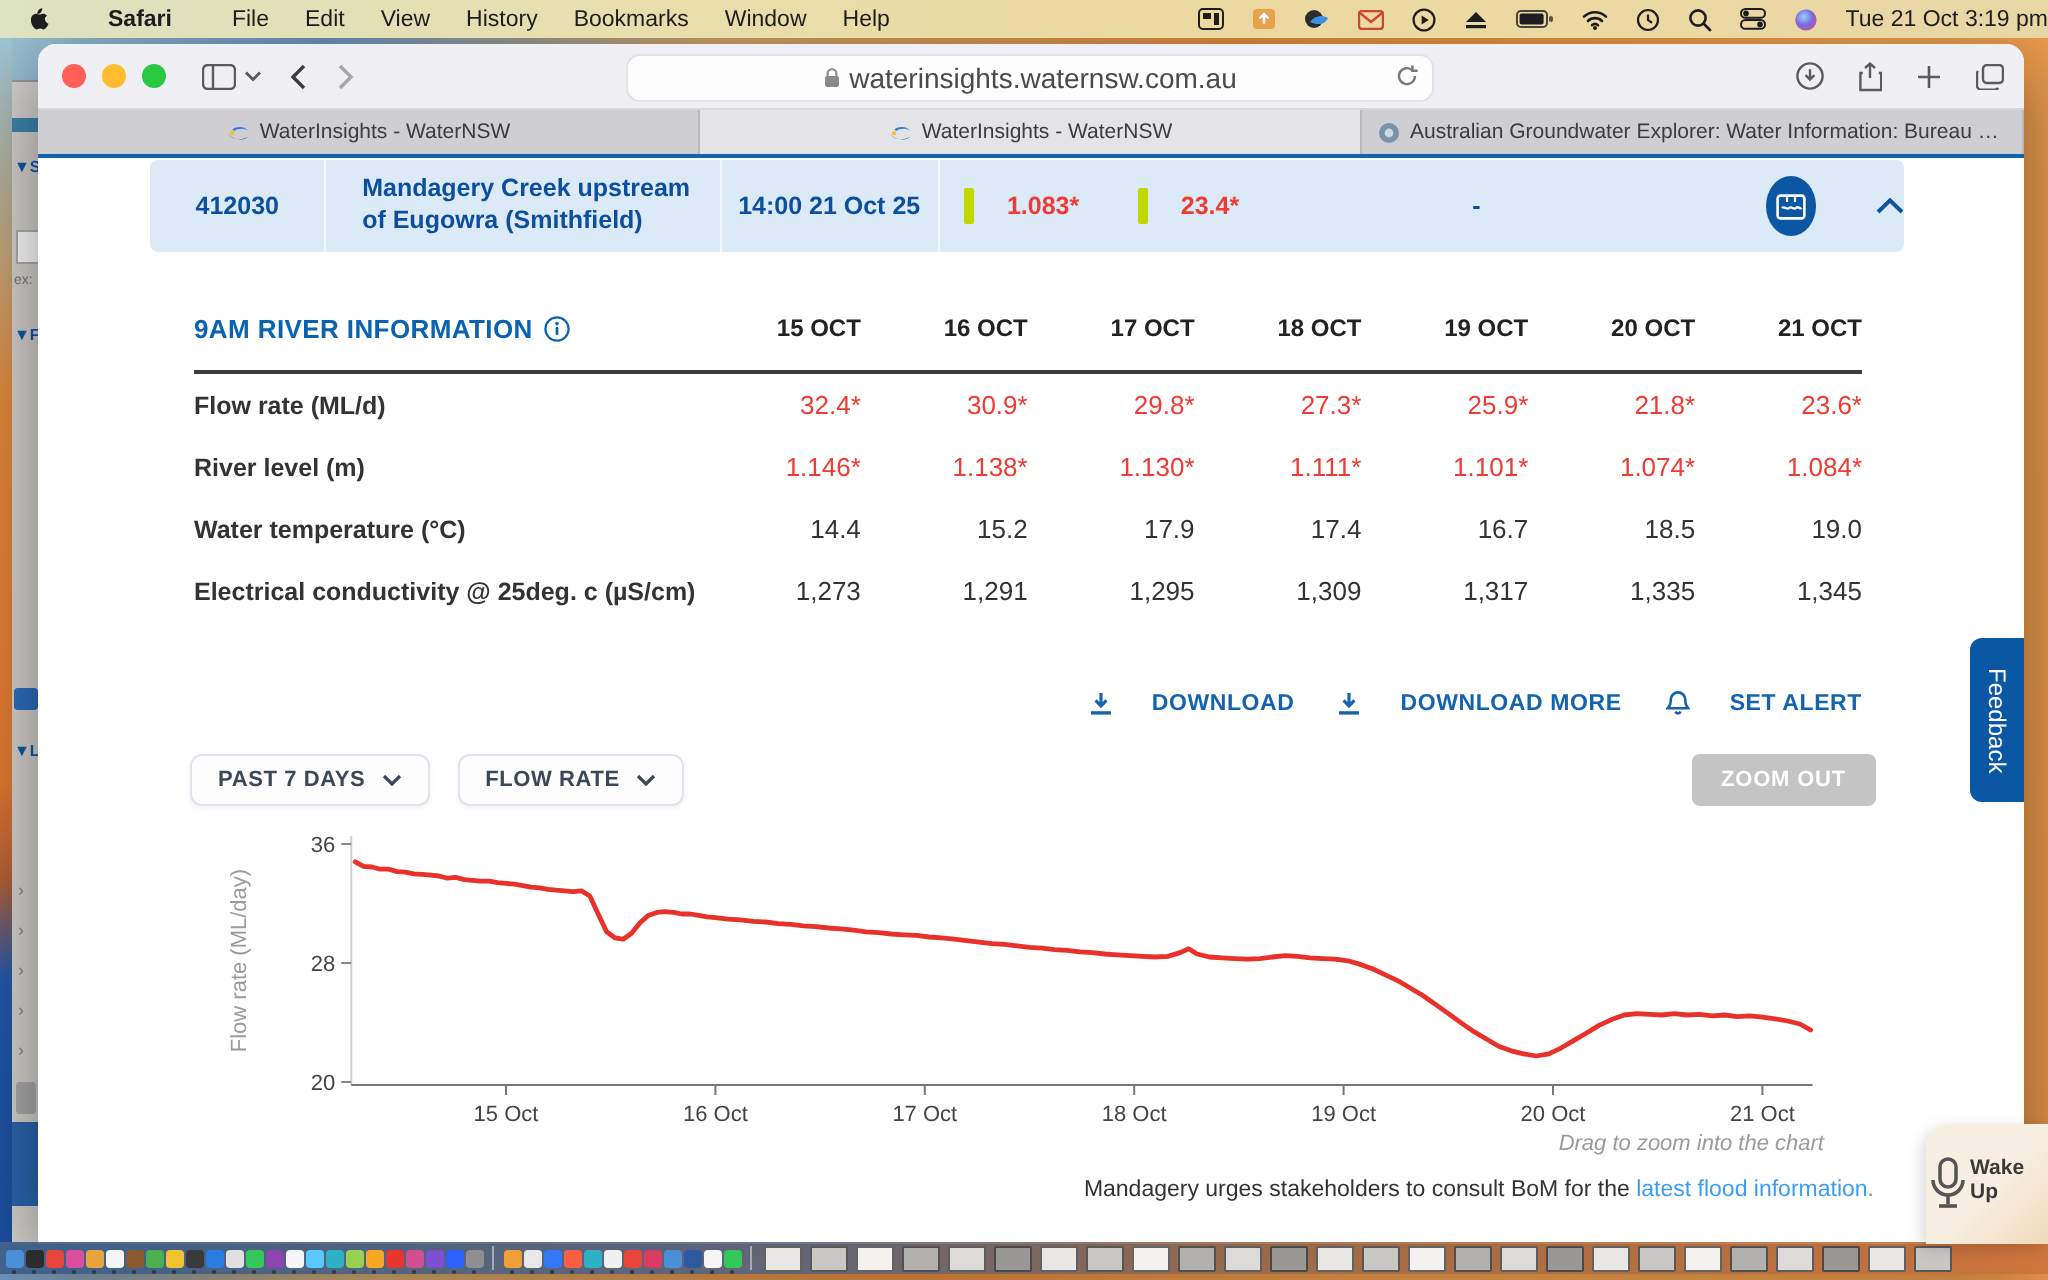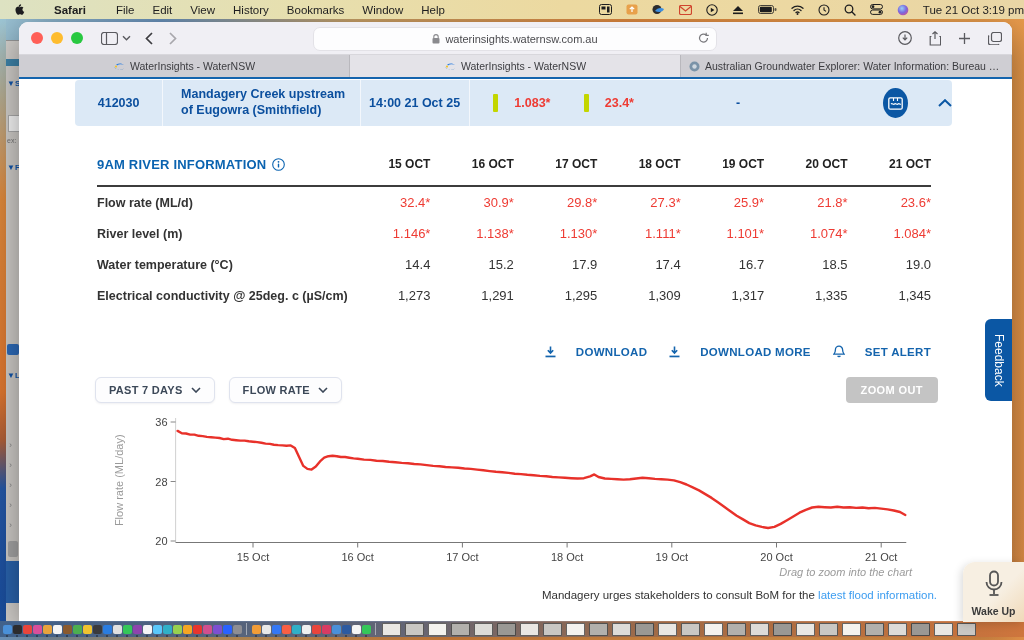--- a/index.html
+++ b/index.html
@@ -38,39 +38,39 @@
   .toolbar{height:32px;background:#f0eff4;display:flex;align-items:center;position:relative;border-bottom:1px solid #d8d7dc;}
   .tl{display:flex;gap:8px;margin-left:12px;}
   .tl span{width:12px;height:12px;border-radius:50%;display:block;}
   .tl-close{background:#ff5f57;}.tl-min{background:#febc2e;}.tl-zoom{background:#28c840;}
   .tb-icon{color:#5a5a5f;display:flex;align-items:center;justify-content:center;}
   .sidebar-btn{margin-left:18px;}
   .chev-sm{margin-left:4px;}
   .nav-back{margin-left:14px;}
   .nav-fwd{margin-left:16px;opacity:.4;}
   .urlbar{position:absolute;left:294px;top:5px;width:402px;height:22px;background:#fdfdfe;border:1px solid #e3e2e7;
-    border-radius:7px;display:flex;align-items:center;justify-content:center;gap:5px;font-size:11px;color:#4a4a4e;}
+    border-radius:7px;display:flex;align-items:center;justify-content:center;gap:5px;font-size:14px;color:#4a4a4e;}
   .urlbar .reload{position:absolute;right:7px;top:4px;}
   .tb-right{position:absolute;right:10px;top:0;height:32px;display:flex;align-items:center;gap:17px;}
   
   .tabstrip{height:22px;background:#cfced3;display:flex;border-bottom:1px solid #bcbbc0;}
   .tab{display:flex;align-items:center;justify-content:center;gap:5px;font-size:10.5px;color:#3c3c40;
     border-right:1px solid #b9b8bd;flex:1;min-width:0;padding:0 8px;white-space:nowrap;overflow:hidden;}
   .tab.active{background:#e4e3e8;}
   .tab .favicon{flex:0 0 auto;display:flex;}
   
   .page{position:absolute;left:0;top:55px;width:993px;height:545px;background:#fff;overflow:hidden;}
   .page-topline{position:absolute;left:0;top:0;width:100%;height:2px;background:#1464ad;}
   
   .station{position:absolute;left:56px;top:3px;width:877px;height:46px;background:#dce9f6;border-radius:4px;
     display:flex;align-items:center;color:#0b4f9e;font-size:12.5px;font-weight:bold;}
   .st-id{width:105px;text-align:center;}
   .st-name{width:215px;line-height:1.25;}
   .st-dt{width:130px;text-align:center;}
-  .st-badge{display:flex;align-items:center;gap:16px;width:95px;justify-content:center;}
+  .st-badge{display:flex;align-items:center;gap:16px;width:95px;}
   .st-bar{width:5px;height:18px;background:#c3d600;border-radius:1px;}
   .st-val{color:#ee3b33;}
   .st-dash{width:120px;text-align:center;margin-left:40px;}
   .st-gauge{margin-left:95px;width:30px;height:30px;border-radius:50%;background:#0b57a4;display:flex;align-items:center;justify-content:center;}
   .st-chevron{margin-left:30px;display:flex;}
   .st-div{width:1px;height:46px;background:rgba(255,255,255,.65);}
   
   .rtable{position:absolute;left:78px;top:66px;width:834px;}
   .rt-header{display:grid;grid-template-columns:250px repeat(7,1fr);align-items:center;height:42px;border-bottom:2px solid #3c3c3c;}
   .rt-title-cell{display:flex;align-items:center;gap:6px;color:#0a63b0;font-weight:bold;font-size:13px;letter-spacing:.2px;}
@@ -92,21 +92,21 @@
   .chart-wrap{position:absolute;left:0px;top:330px;width:960px;height:175px;}
   .chart-hint{position:absolute;right:100px;top:489px;font-size:11px;font-style:italic;color:#9a9a9a;}
   .page-footer{position:absolute;right:75px;top:512px;font-size:11.5px;color:#333;}
   .page-footer a{color:#3d9df0;text-decoration:none;}
   
   .feedback{position:absolute;right:0;top:242px;width:27px;height:82px;background:#0b57a4;border-radius:6px 0 0 6px;
     color:#fff;font-size:12px;display:flex;align-items:center;justify-content:center;writing-mode:vertical-rl;}
   
   .wakeup{position:absolute;left:963px;top:562px;width:61px;height:60px;z-index:60;
     background:linear-gradient(135deg,#f7efe2 55%,#f0d9b8 100%);border-radius:12px 0 0 0;
-    display:flex;flex-direction:column;align-items:center;justify-content:flex-end;box-shadow:-2px 2px 8px rgba(0,0,0,.15);}
+    display:flex;align-items:center;justify-content:flex-end;box-shadow:-2px 2px 8px rgba(0,0,0,.15);}
   .wk-mic{flex:1;display:flex;align-items:center;justify-content:center;}
   .wk-label{font-size:10.5px;font-weight:bold;color:#3a3a3a;padding-bottom:5px;}
   
   .dock{position:absolute;left:0;top:621px;width:1024px;height:16px;z-index:55;
     background:linear-gradient(90deg,rgba(62,94,136,.92) 0%,rgba(90,100,125,.88) 40%,rgba(160,105,70,.88) 65%,rgba(205,115,60,.9) 100%);
     display:flex;align-items:center;padding:0 2px;box-sizing:border-box;}
   .dock-icon{width:9px;height:9px;border-radius:2px;margin:0 .5px;position:relative;flex:0 0 auto;}
   .dock-icon::after{content:"";position:absolute;left:3px;bottom:-3px;width:2px;height:2px;border-radius:50%;background:rgba(20,20,20,.55);}
   .dock-div{width:1px;height:12px;background:rgba(255,255,255,.45);margin:0 4px;flex:0 0 auto;}
   .dock-thumb{width:17px;height:11px;border:1px solid rgba(40,40,40,.7);border-radius:1px;margin:0 2px;flex:0 0 auto;}

